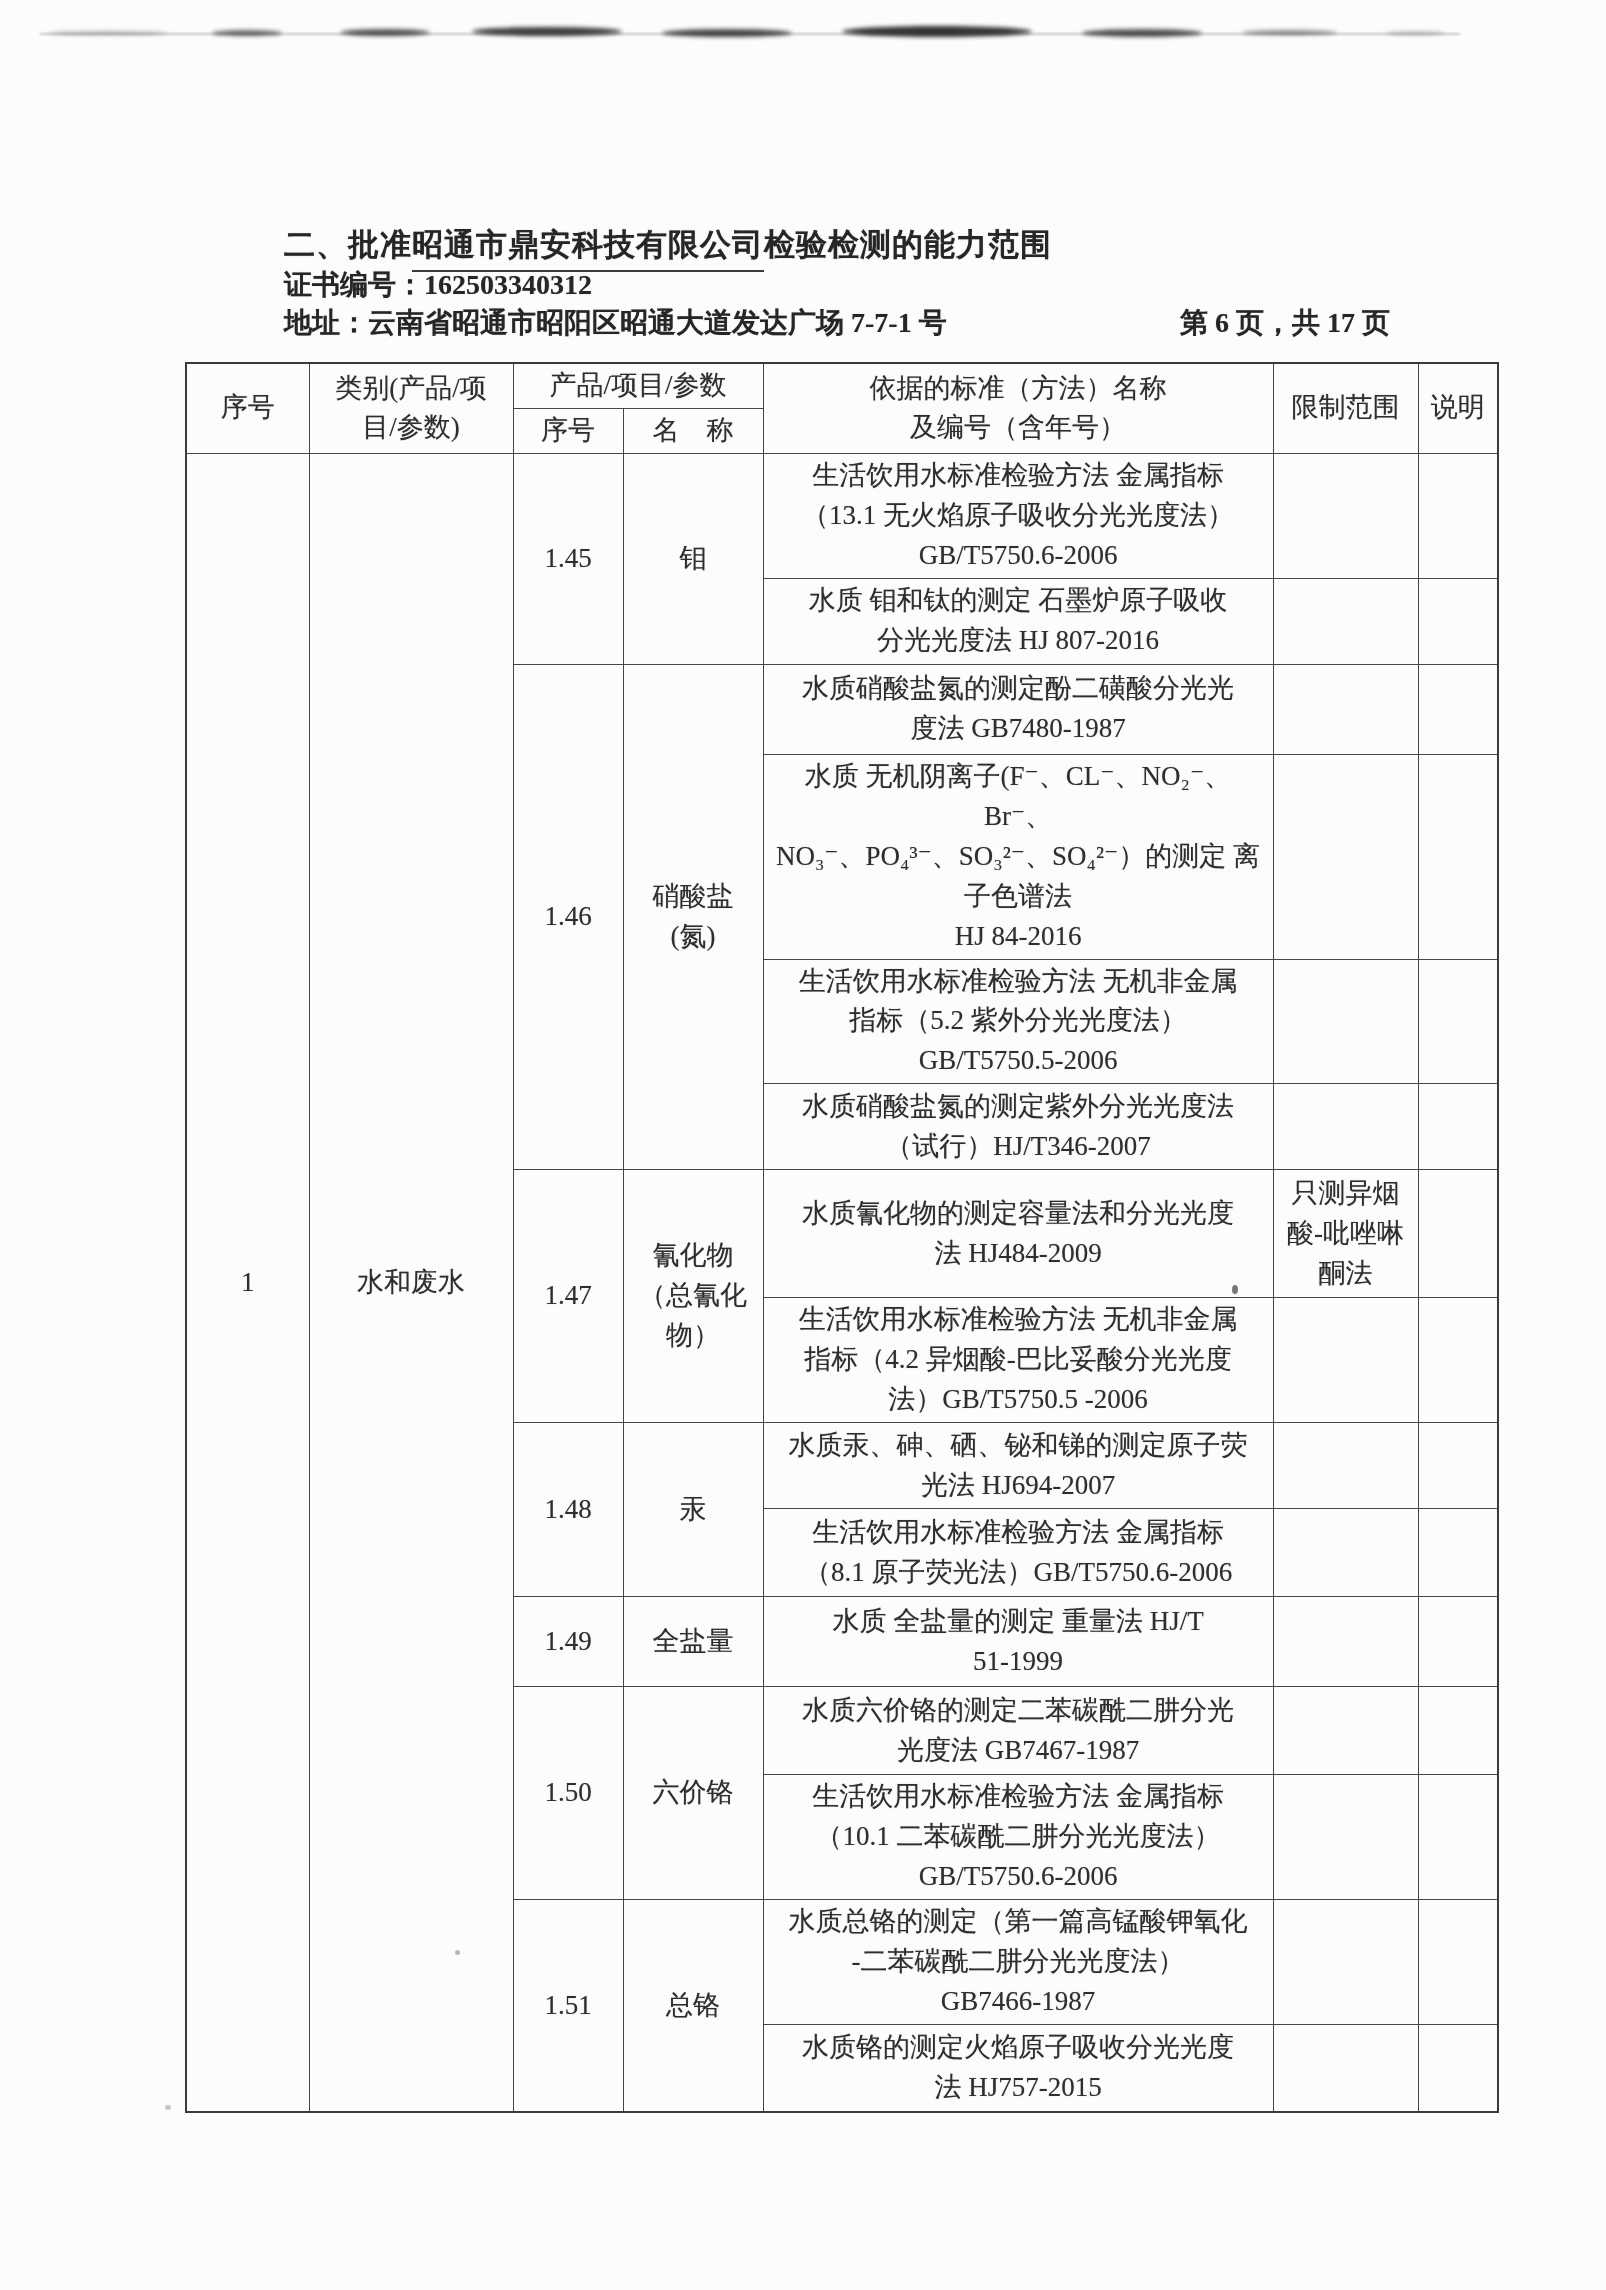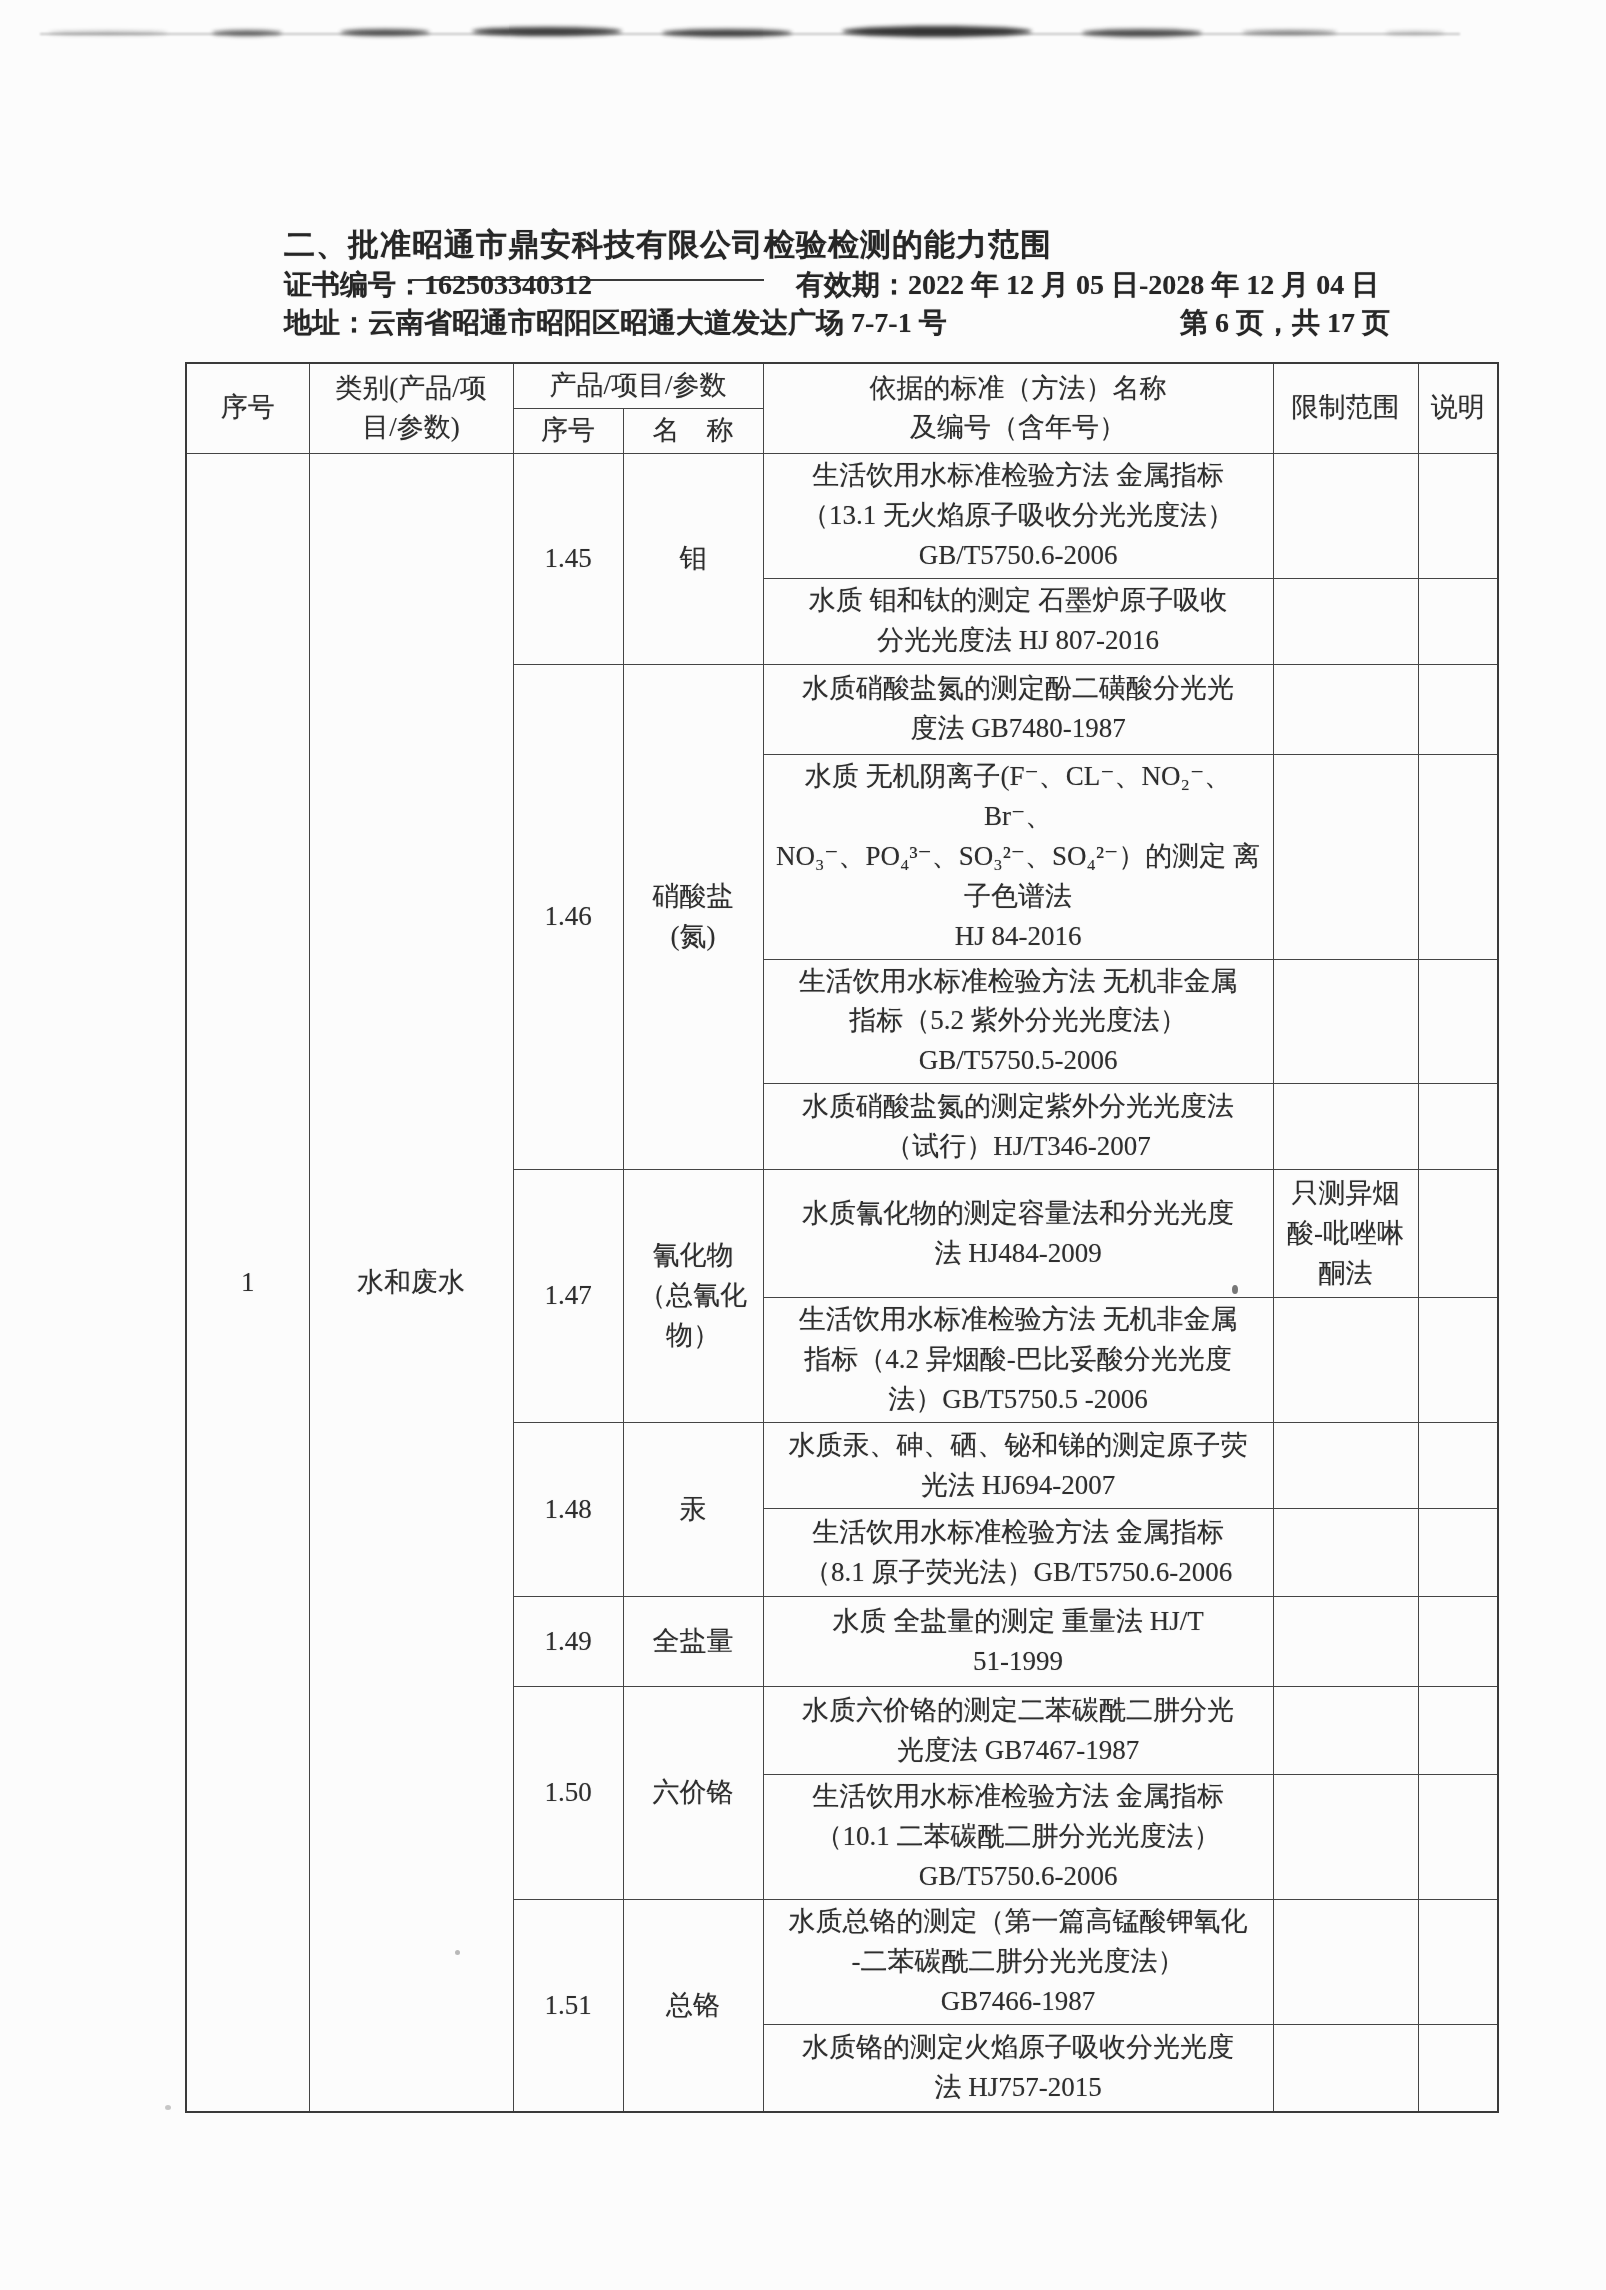--- a/index.html
+++ b/index.html
@@ -15,21 +15,21 @@
   .smudge{position:absolute;border-radius:50%;background:#2a2a2a;filter:blur(2.2px);}
   .smudge-line{position:absolute;left:40px;top:33px;width:1420px;height:2px;background:#9a9a9a;filter:blur(1px);opacity:.55;}
   .speck{position:absolute;background:#777;border-radius:50%;filter:blur(.6px);}
 
   .headblock{position:absolute;left:284px;top:224px;width:1214px;}
   .doc-title{
     font-size:31px;font-weight:bold;letter-spacing:1px;
     white-space:nowrap;color:#262626;
     text-shadow:0 0 1px rgba(40,40,40,.45);
   }
-  .doc-title .u{border-bottom:2.5px solid #3a3a3a;padding-bottom:17px;}
+  .doc-title .u{border-bottom:2.5px solid #3a3a3a;padding-bottom:8px;}
   .meta-line{
     position:relative;height:38px;
     font-size:28px;font-weight:bold;color:#262626;white-space:nowrap;
     text-shadow:0 0 1px rgba(40,40,40,.4);
   }
   .meta-validity{position:absolute;left:512px;top:0;}
   .meta-pageinfo{position:absolute;left:896px;top:0;}
 
   table.cap{
     position:absolute;left:185px;top:362px;
@@ -67,21 +67,20 @@
   <div class="smudge" style="left:1385px;top:31px;width:60px;height:4px;opacity:.3;"></div>
   <div class="speck" style="left:1232px;top:1285px;width:6px;height:9px;"></div>
   <div class="speck" style="left:455px;top:1950px;width:5px;height:5px;opacity:.5;"></div>
   <div class="speck" style="left:165px;top:2105px;width:6px;height:5px;opacity:.4;"></div>
 
   <div class="headblock">
     <div class="doc-title"><span>二、批准</span><span class="u">昭通市鼎安科技有限公司</span><span>检验检测的能力范围</span></div>
 
     <div class="meta-line">
       <span>证书编号：</span><span>162503340312</span>
-      <span class="meta-validity">有效期：2022 年 12 月 05 日-2028 年 12 月 04 日</span>
     </div>
 
     <div class="meta-line">
       <span>地址：云南省昭通市昭阳区昭通大道发达广场 7-7-1 号</span>
       <span class="meta-pageinfo">第 6 页，共 17 页</span>
     </div>
   </div>
 
   <table class="cap">
     <colgroup>

